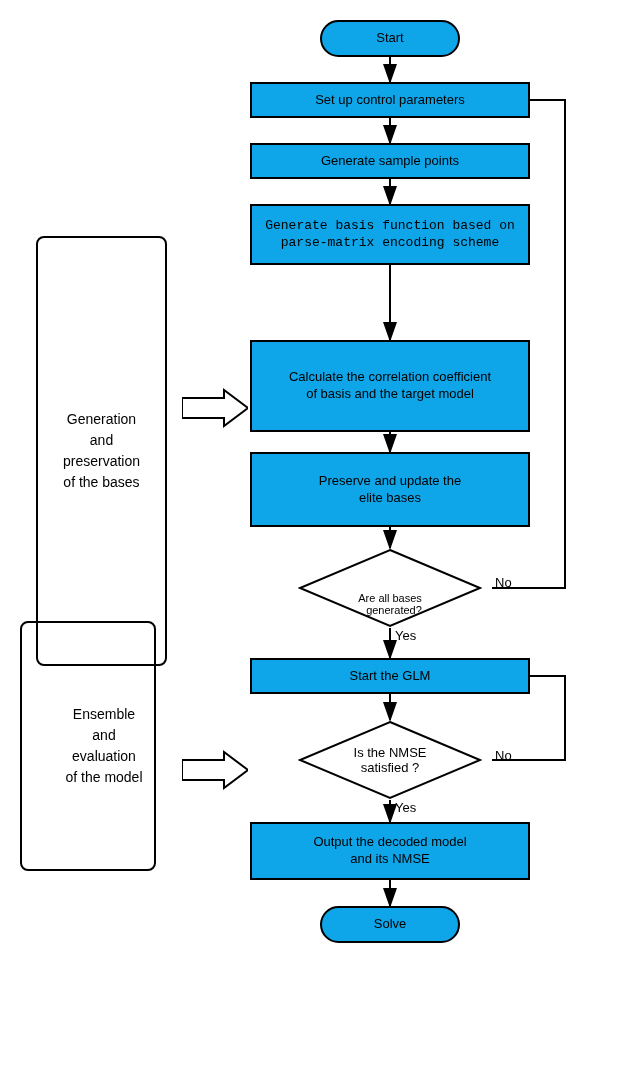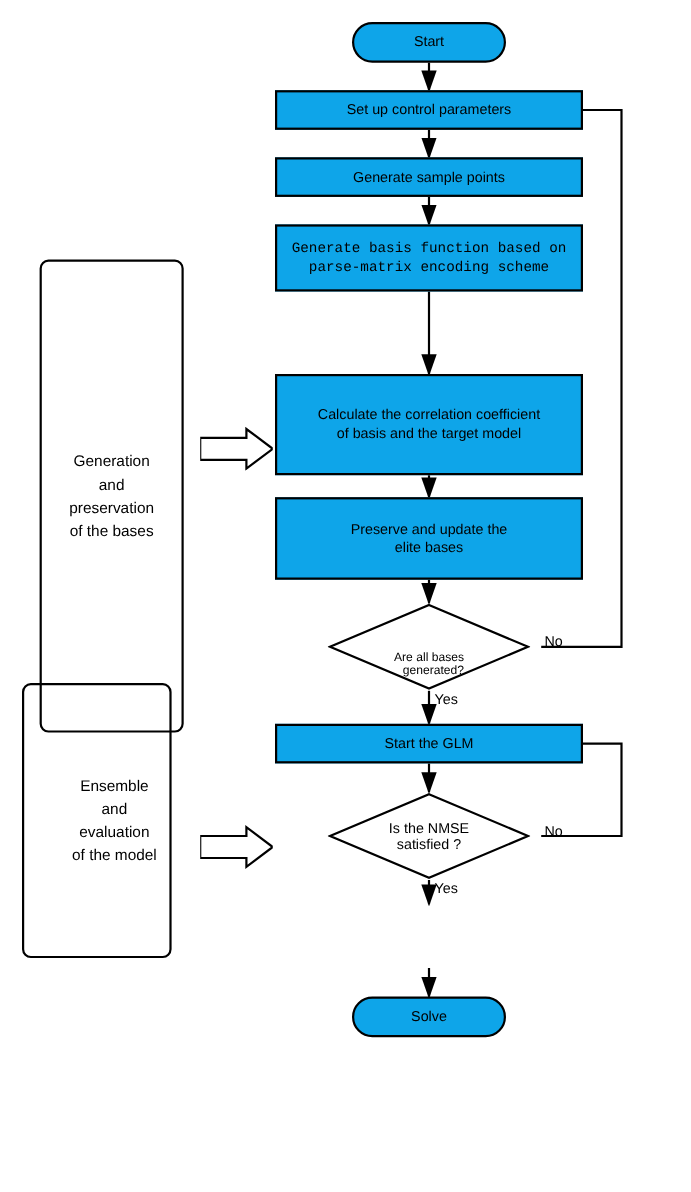--- a/index.html
+++ b/index.html
@@ -140,20 +140,23 @@
     </svg>
     <div style="position:absolute;top:0;left:0;width:184px;height:80px;display:flex;align-items:center;justify-content:center;text-align:center;font-size:13px;z-index:2;">
       <span>Is the NMSE<br>satisfied ?</span>
     </div>
   </div>
 
   <div style="position:absolute; left:395px; top:800px; font-size:13px;">Yes</div>
 
   <div style="position:absolute; left:495px; top:748px; font-size:13px;">No</div>
 
+  <div class="fc-node rect" style="left:250px; top:822px; width:280px; height:58px;">
+    <span>Output the decoded model<br>and its NMSE</span>
+  </div>
 
   <div class="fc-node rounded" style="left:320px; top:906px; width:140px; height:37px;">Solve</div>
 
   <div class="side-box" style="left:36px; top:200px; width:131px; height:430px;margin-top:36px;">
     <span>Generation<br>and<br>preservation<br>of the bases</span>
   </div>
 
   <svg style="position:absolute; left:182px; top:388px; width:66px; height:40px;">
     <polygon points="0,10 42,10 42,2 66,20 42,38 42,30 0,30" fill="white" stroke="black" stroke-width="2"></polygon>
   </svg>

